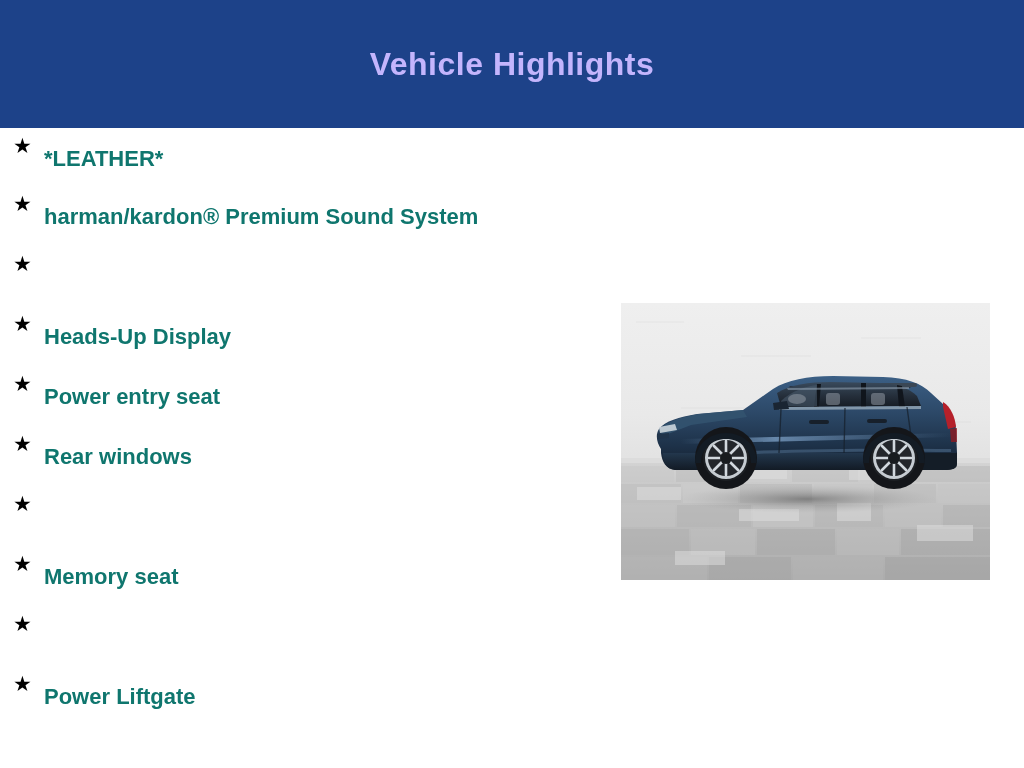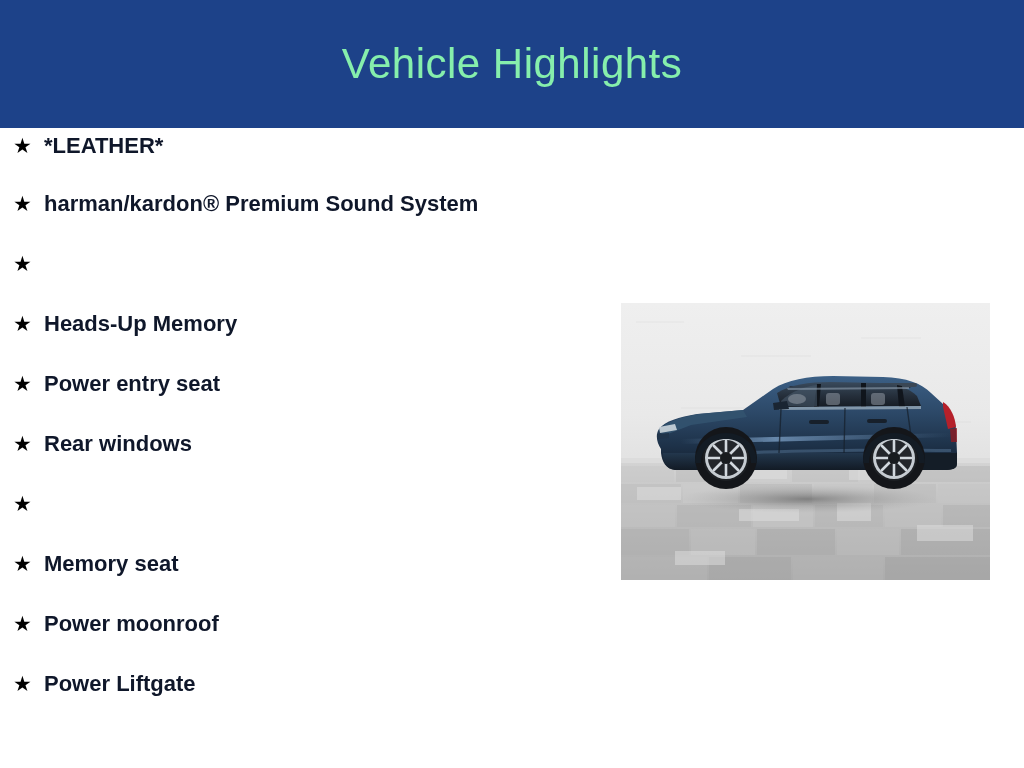--- a/index.html
+++ b/index.html
@@ -21,23 +21,23 @@
     left: 0;
     top: 0;
     width: 1024px;
     height: 128px;
     background: #1d4289;
     display: flex;
     align-items: center;
     justify-content: center;
   }
   #page-title {
-    font-size: 42px;
-    font-weight: normal;
-    color: #86efac;
+    font-size: 32px;
+    font-weight: bold;
+    color: #c4b5fd;
     letter-spacing: 0.5px;
     line-height: 1;
     white-space: nowrap;
   }
 
   
   #features-list {
     position: absolute;
     left: 0;
     top: 128px;
@@ -58,23 +58,24 @@
     position: absolute;
     left: 13px;
     top: 0;
     font-size: 21px;
     line-height: 35px;
     color: #000000;
   }
   .feature-label {
     font-size: 22px;
     font-weight: bold;
-    color: #0f172a;
+    color: #0f766e;
     line-height: 35px;
     max-width: 500px;
+    margin-top: 13px;
   }
   
   .feature-item:first-child { min-height: 58px; }
 
   
   #vehicle-photo {
     position: absolute;
     left: 621px;
     top: 303px;
     width: 369px;
@@ -98,40 +99,39 @@
   </li>
   <li class="feature-item">
     <span class="feature-bullet">★</span>
     <span class="feature-label">harman/kardon® Premium Sound System</span>
   </li>
   <li class="feature-item">
     <span class="feature-bullet">★</span>
   </li>
   <li class="feature-item">
     <span class="feature-bullet">★</span>
-    <span class="feature-label">Heads-Up Memory</span>
+    <span class="feature-label">Heads-Up Display</span>
   </li>
   <li class="feature-item">
     <span class="feature-bullet">★</span>
     <span class="feature-label">Power entry seat</span>
   </li>
   <li class="feature-item">
     <span class="feature-bullet">★</span>
     <span class="feature-label">Rear windows</span>
   </li>
   <li class="feature-item">
     <span class="feature-bullet">★</span>
   </li>
   <li class="feature-item">
     <span class="feature-bullet">★</span>
     <span class="feature-label">Memory seat</span>
   </li>
   <li class="feature-item">
     <span class="feature-bullet">★</span>
-    <span class="feature-label">Power moonroof</span>
   </li>
   <li class="feature-item">
     <span class="feature-bullet">★</span>
     <span class="feature-label">Power Liftgate</span>
   </li>
 </ul>
 
 <div id="vehicle-photo">
   <svg width="369" height="277" viewBox="0 0 369 277" xmlns="http://www.w3.org/2000/svg">
     <defs>

